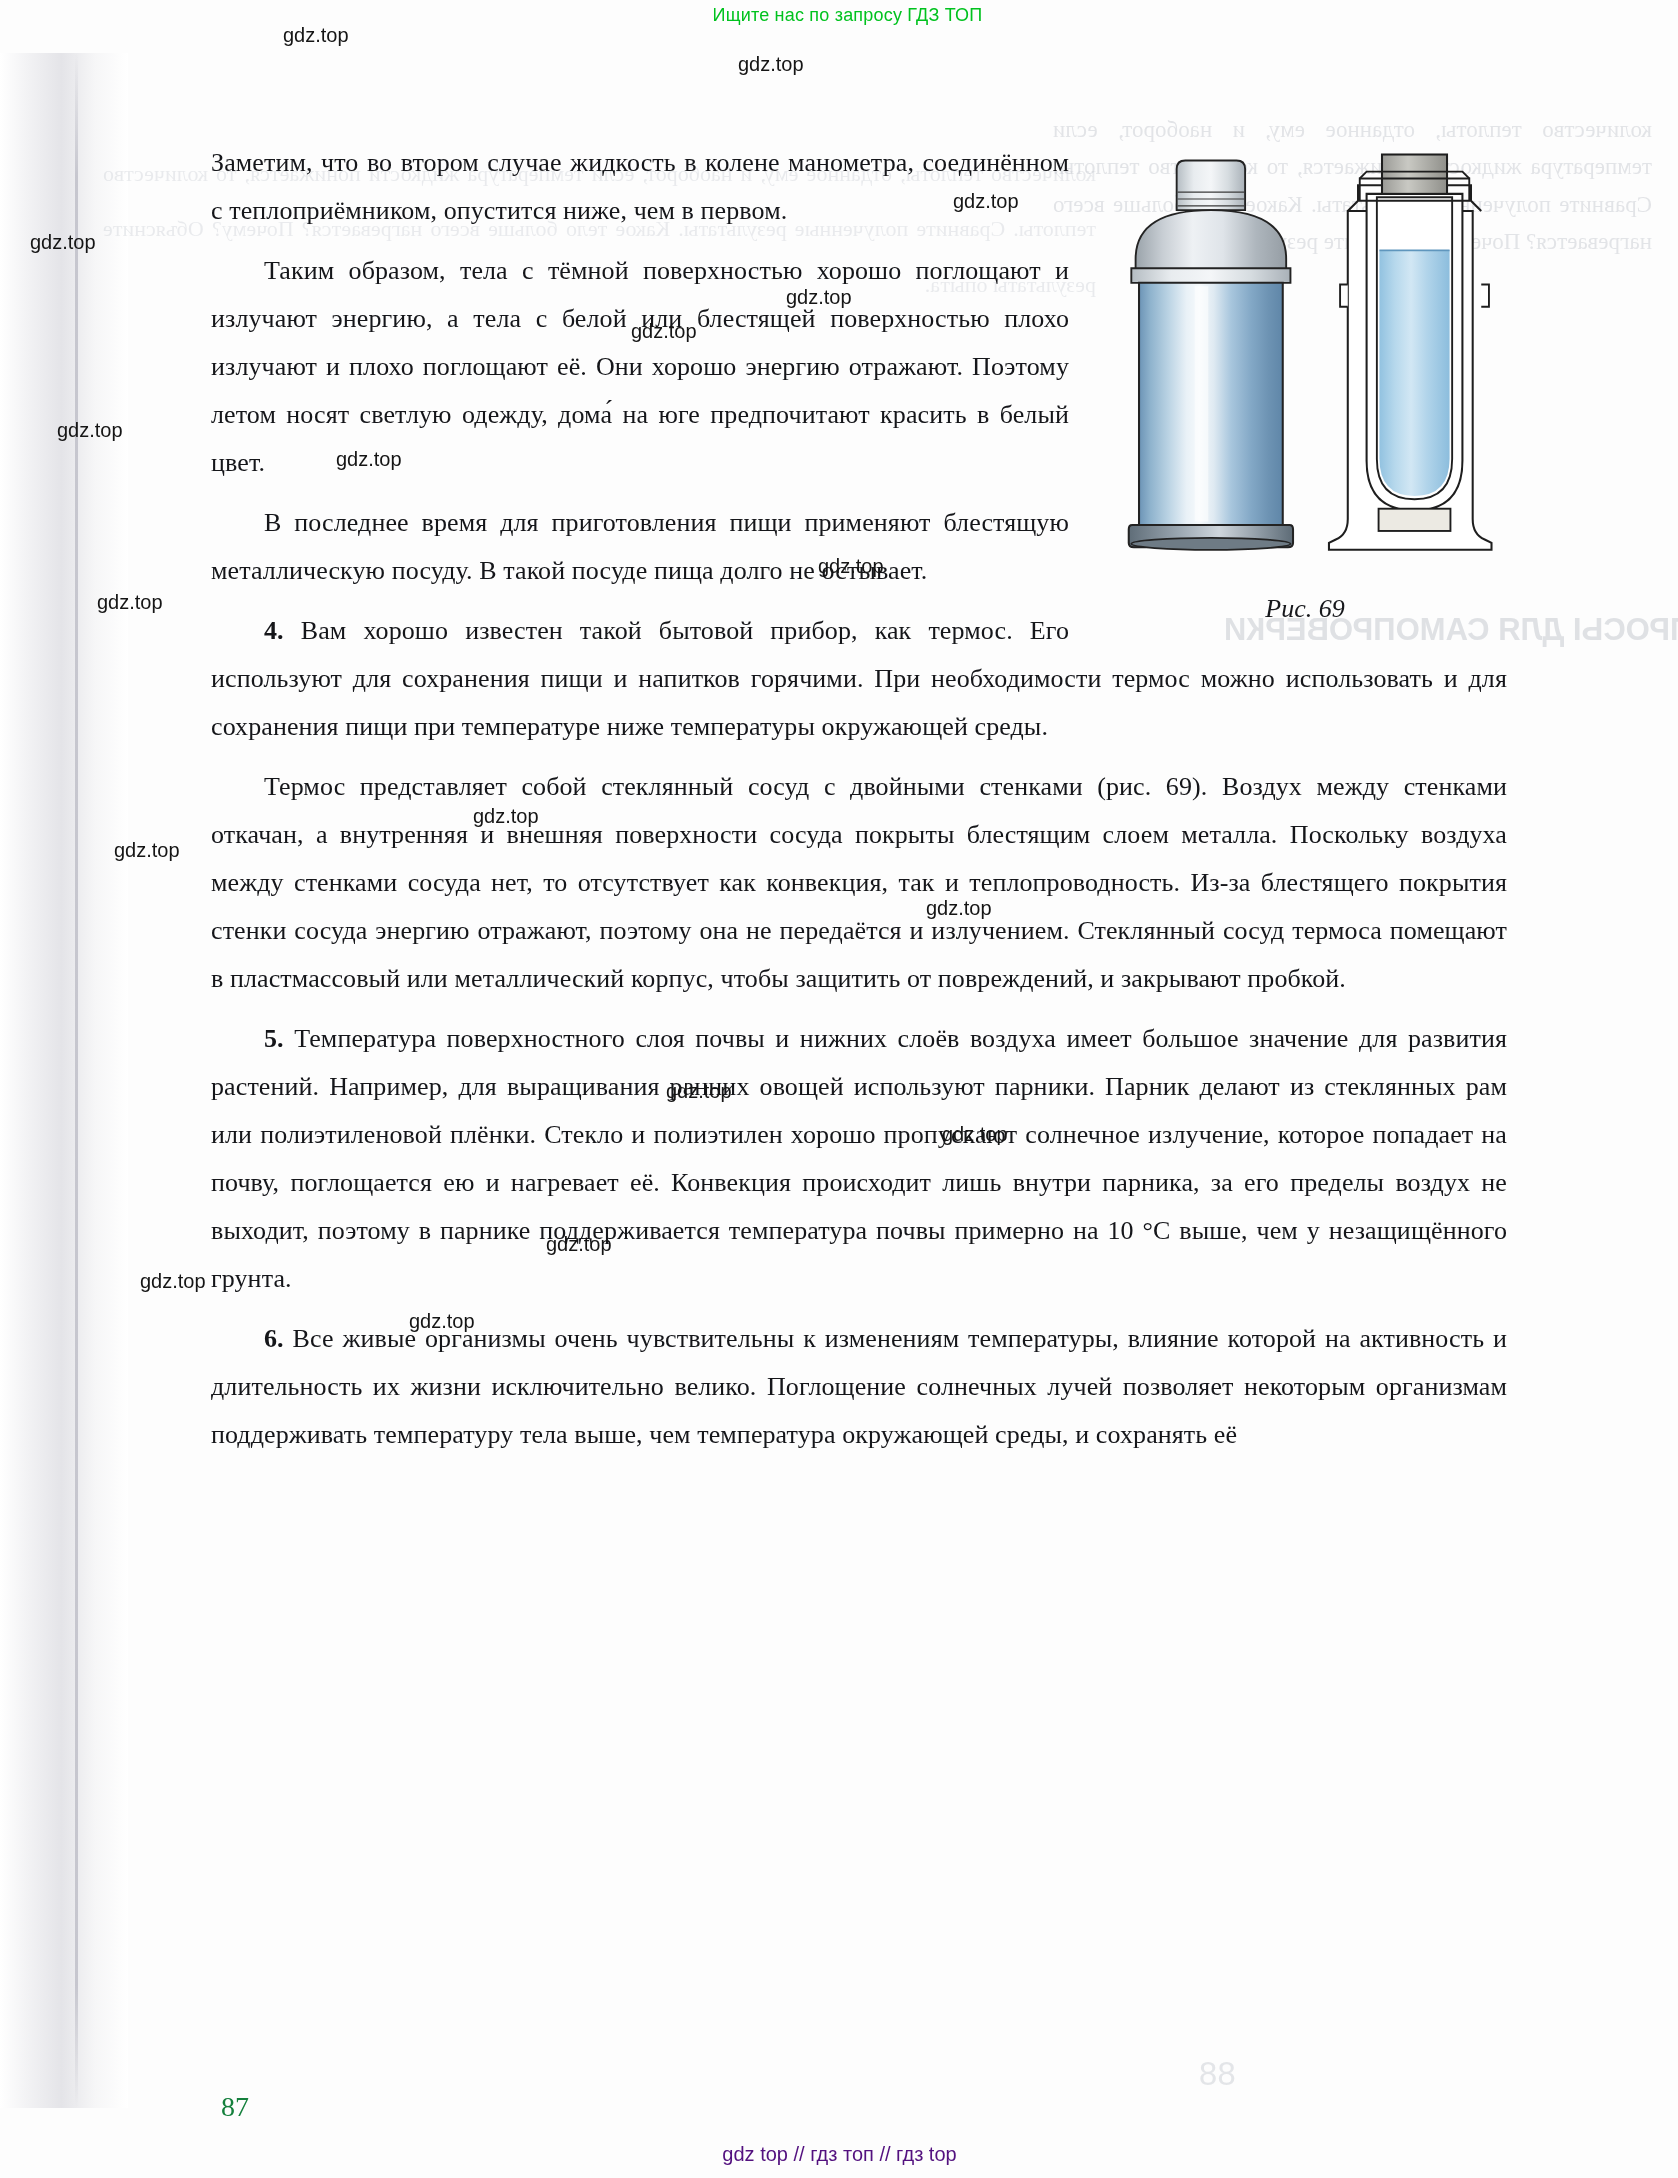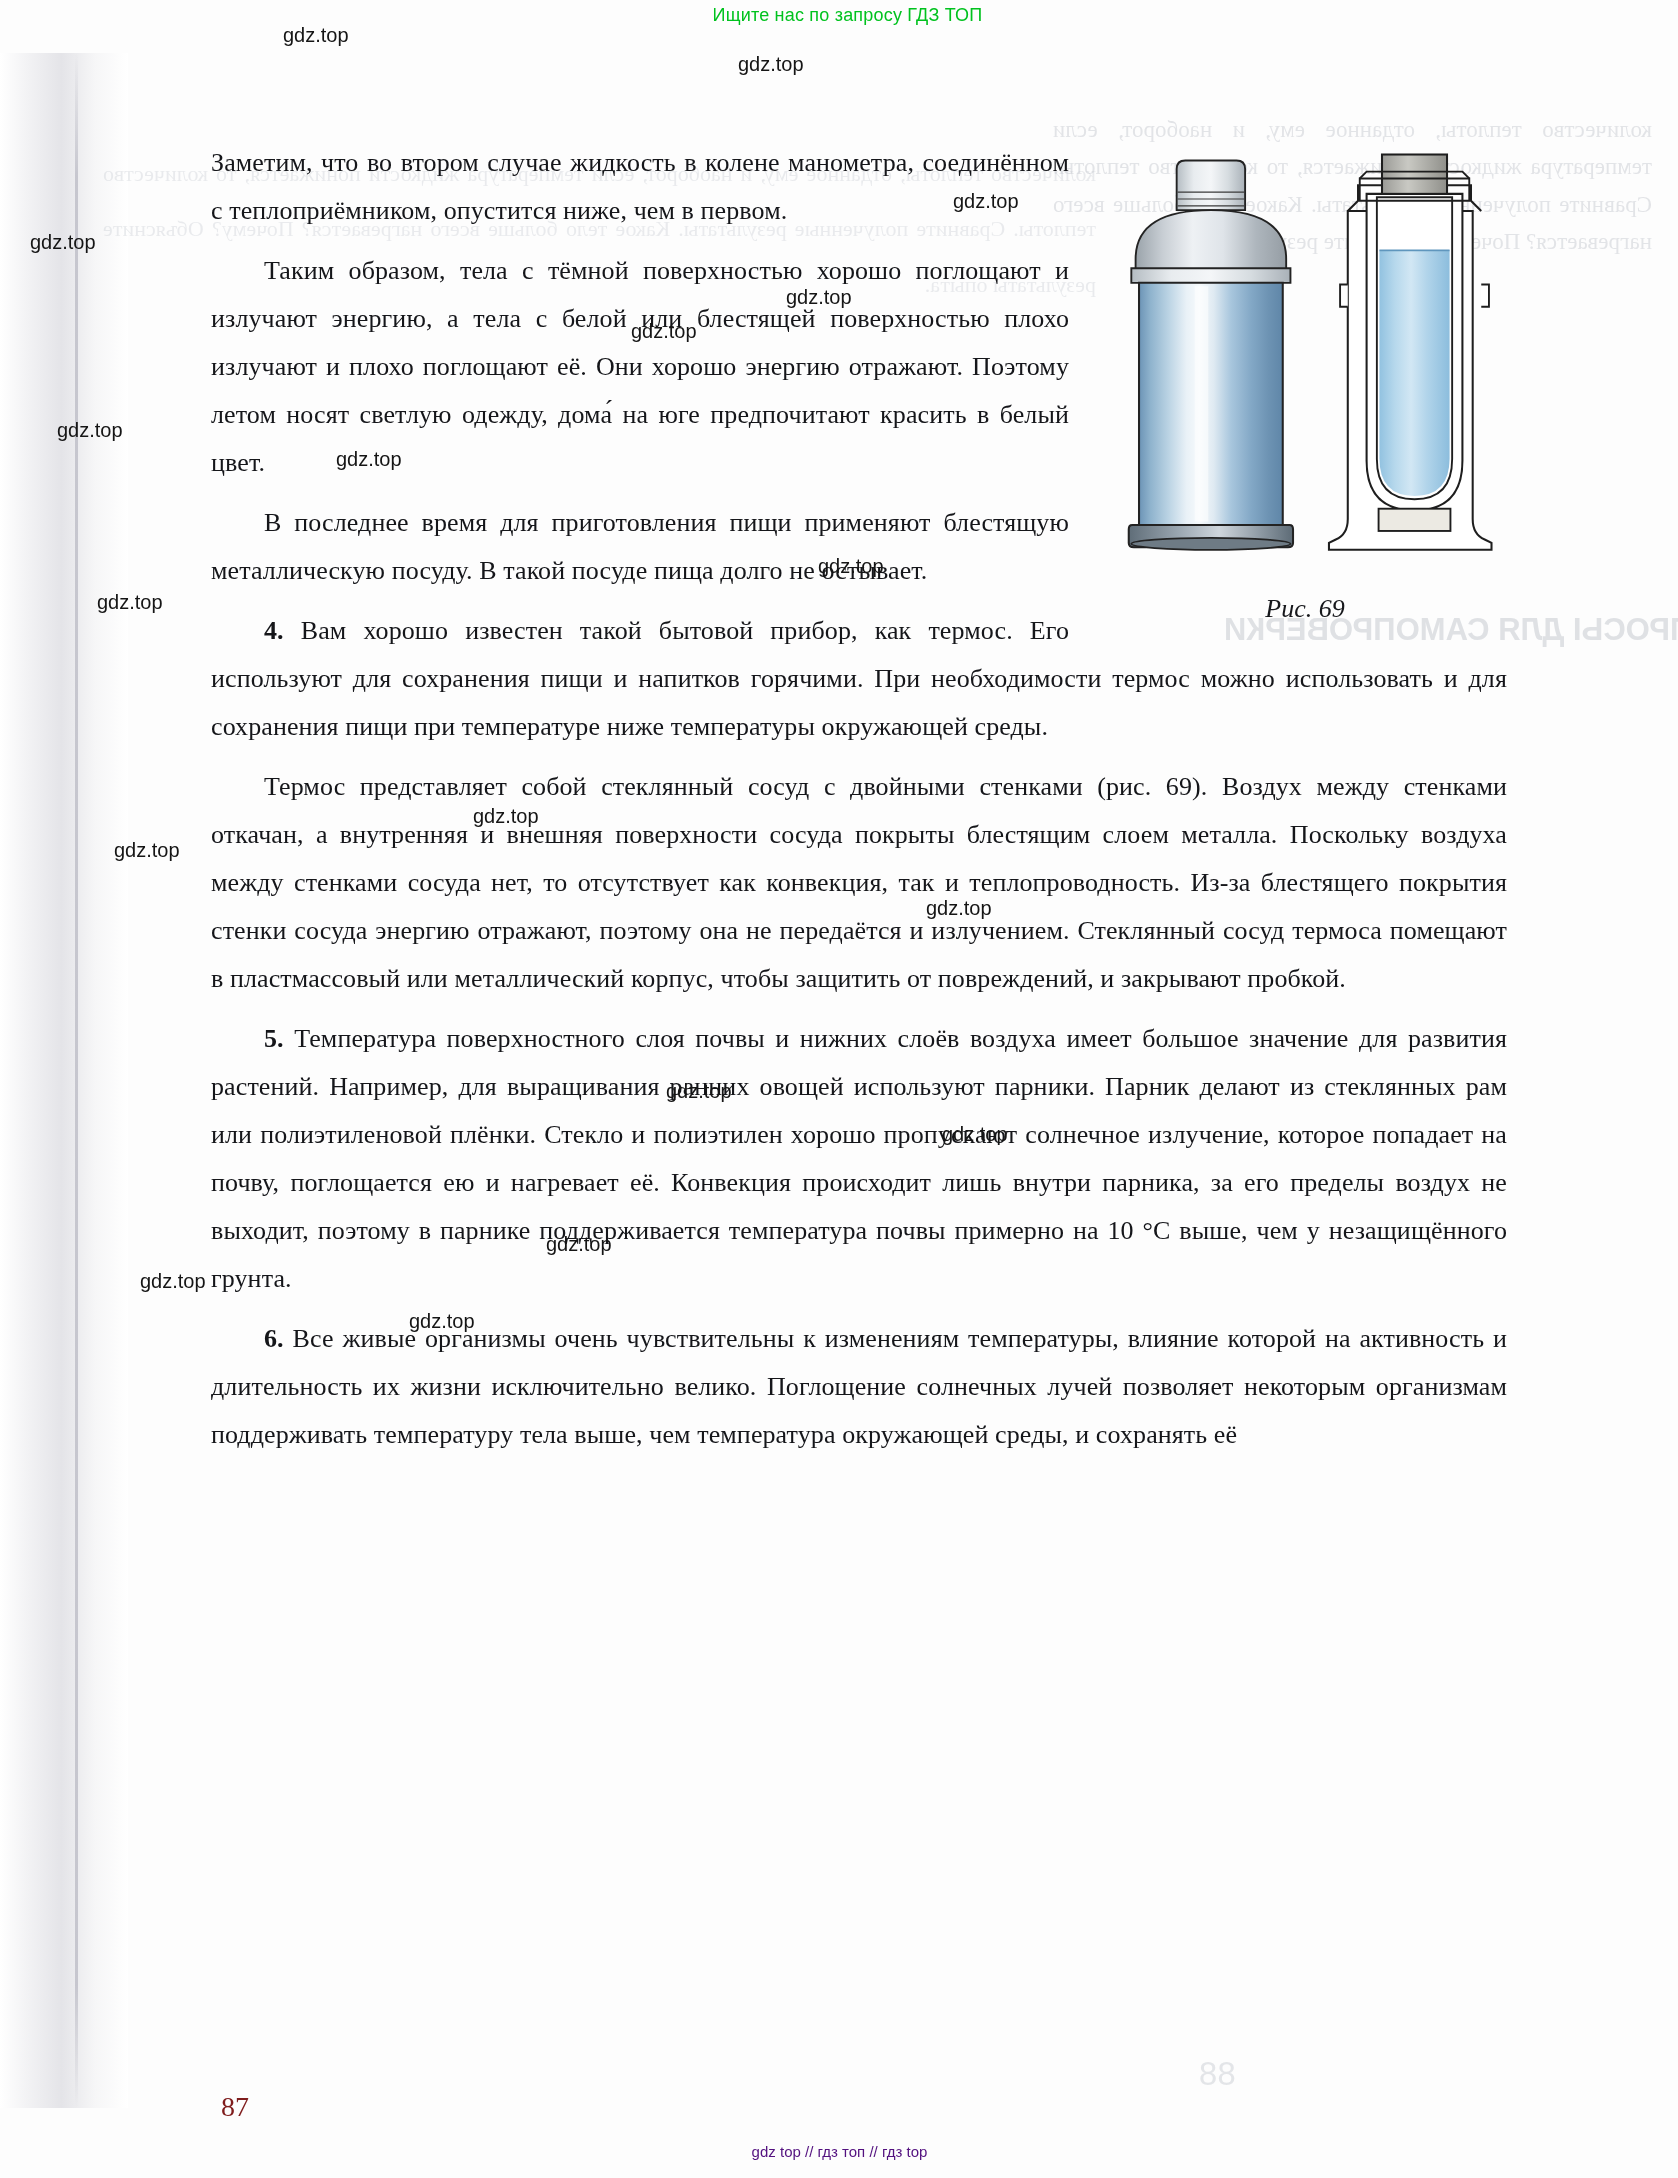--- a/index.html
+++ b/index.html
@@ -111,30 +111,30 @@
     font-size:26px;
     color:#17181c;
     margin-top:10.3px;
     font-family:"Liberation Serif", serif;
   }
   .svgbox{display:block;margin:0 auto;}
 
   
   #pageno{
     position:absolute;left:221px;top:2091px;
-    font-size:28px;color:#7f1d1d;
+    font-size:28px;color:#15803d;
     font-family:"Liberation Serif", serif;
   }
 
   
   #footer{
     position:absolute;left:0;top:2143px;width:100%;
     text-align:center;
     font-family:"Liberation Sans", sans-serif;
-    font-size:15px;
+    font-size:20px;
     color:#53117f;
     white-space:nowrap;
   }
 
   
   .wm{
     position:absolute;
     font-family:"Liberation Sans", sans-serif;
     font-size:20px;
     color:#151515;

